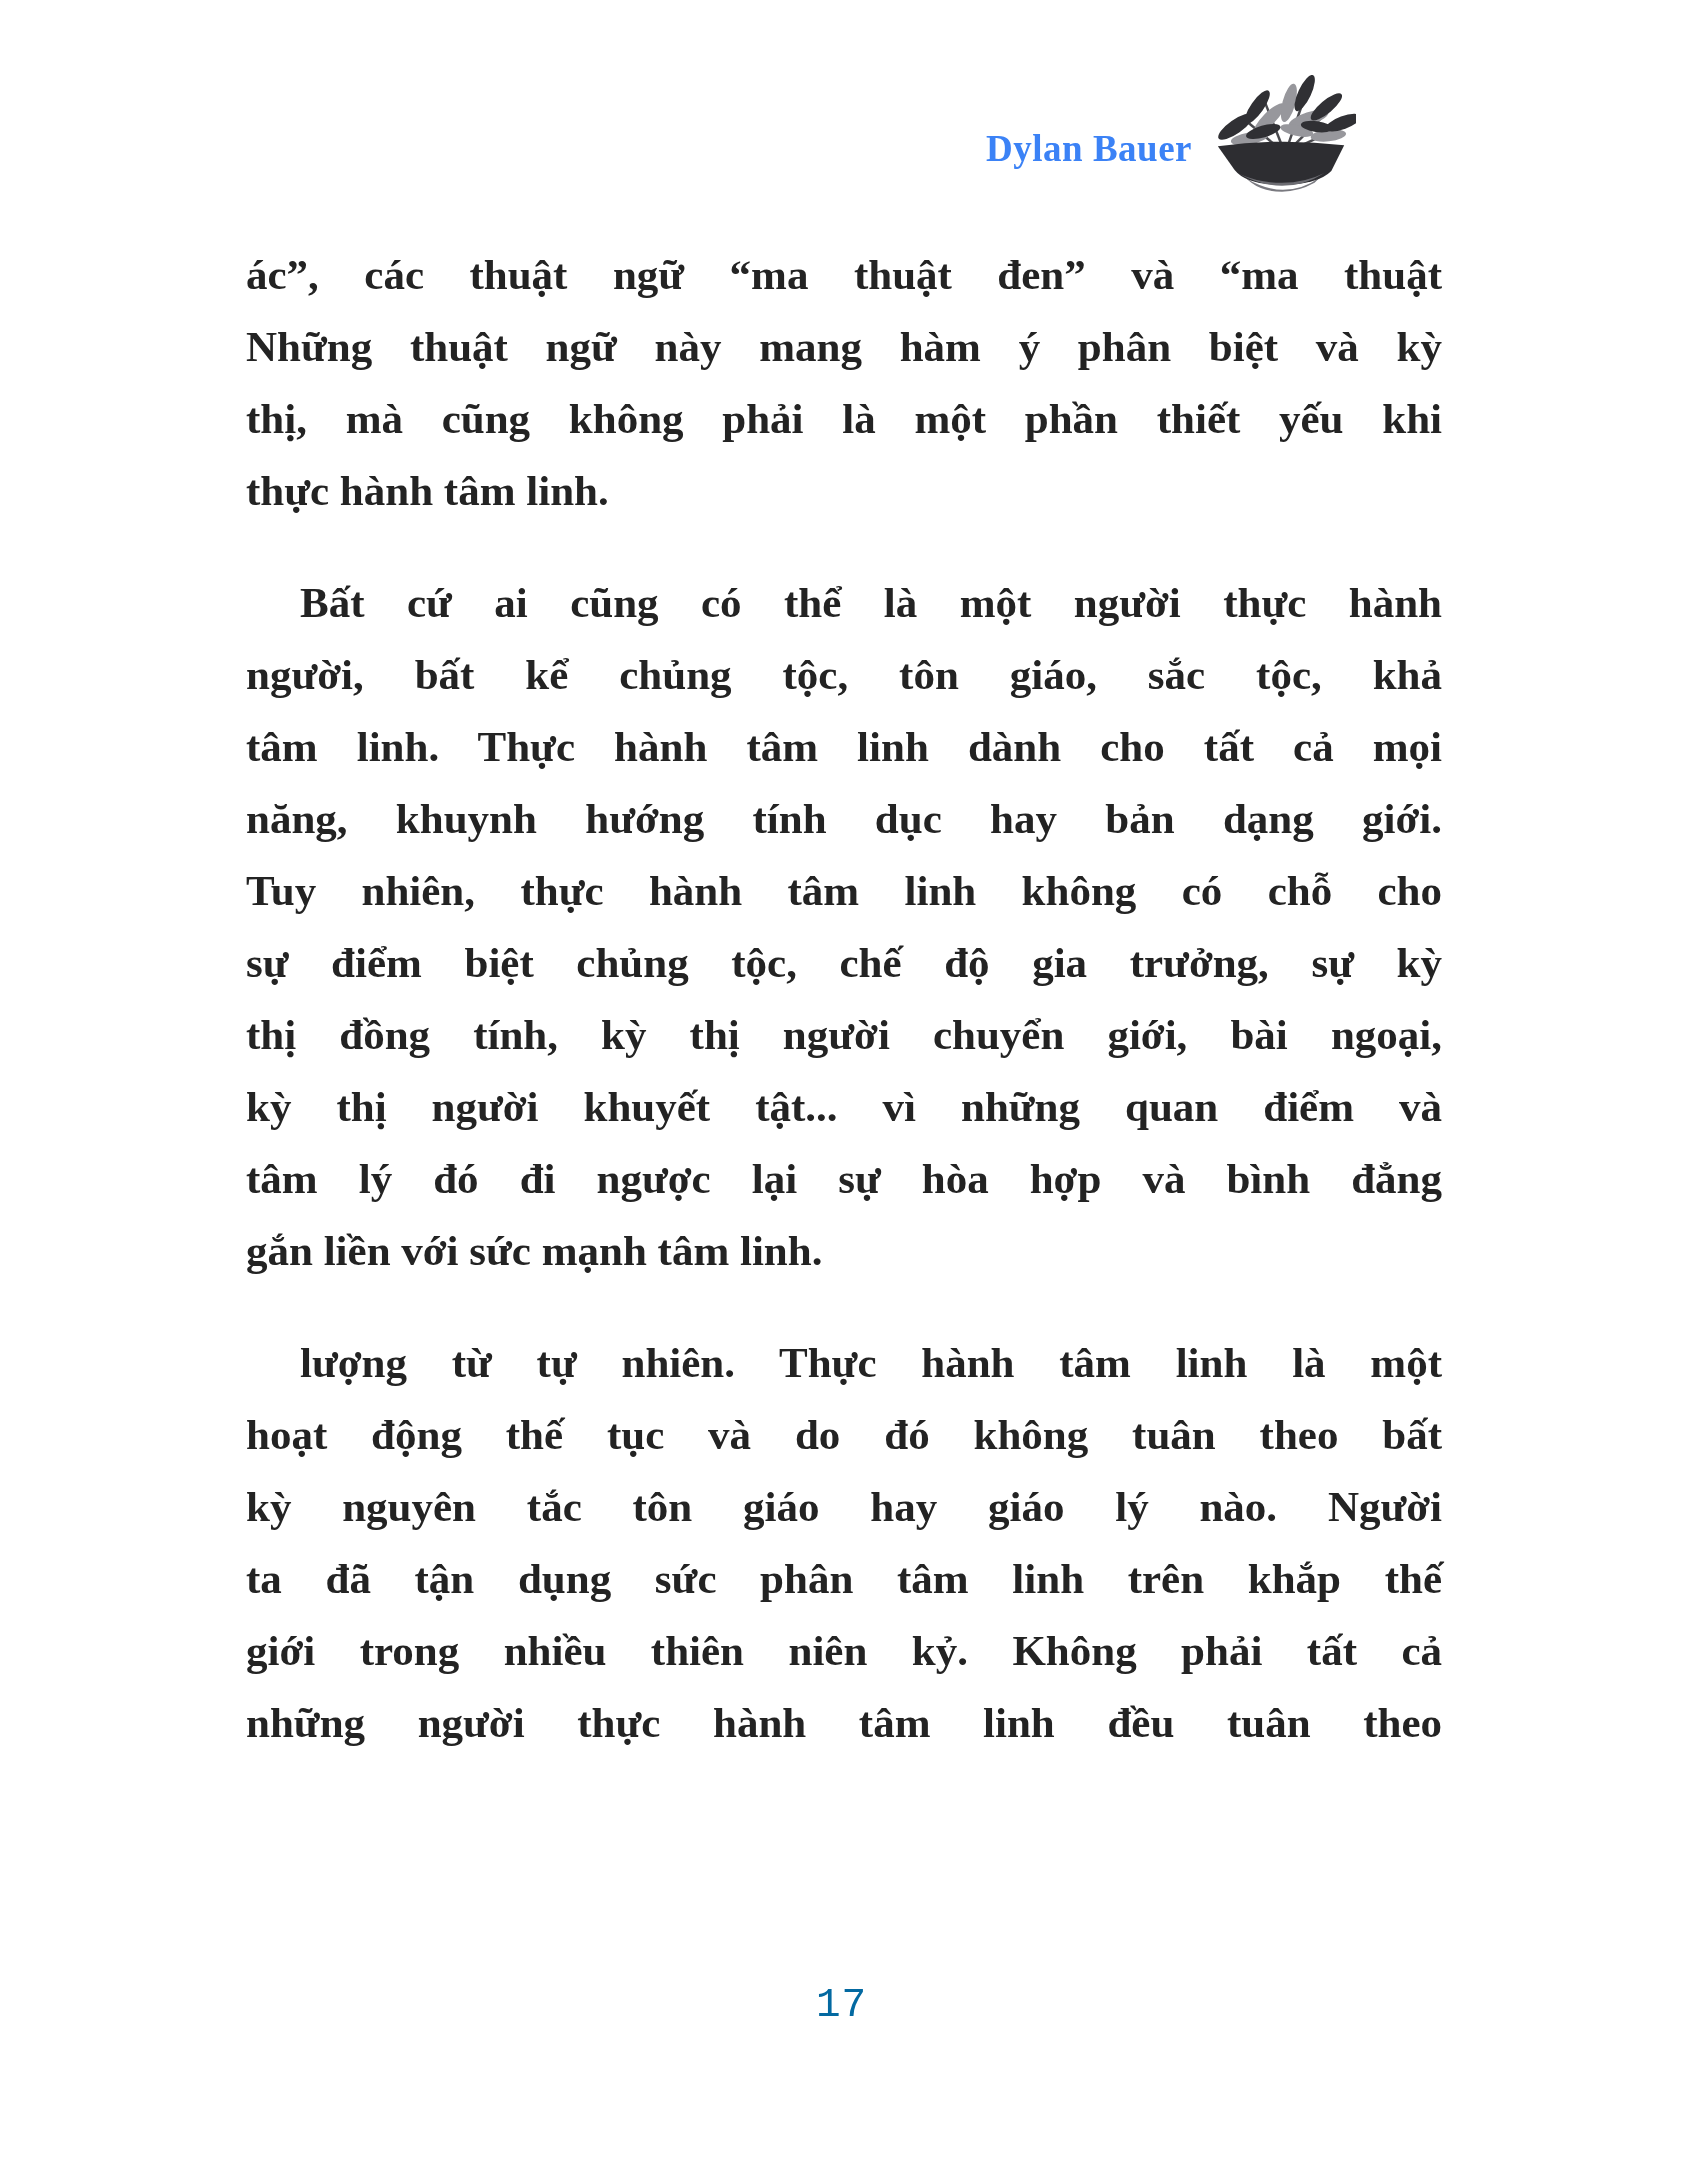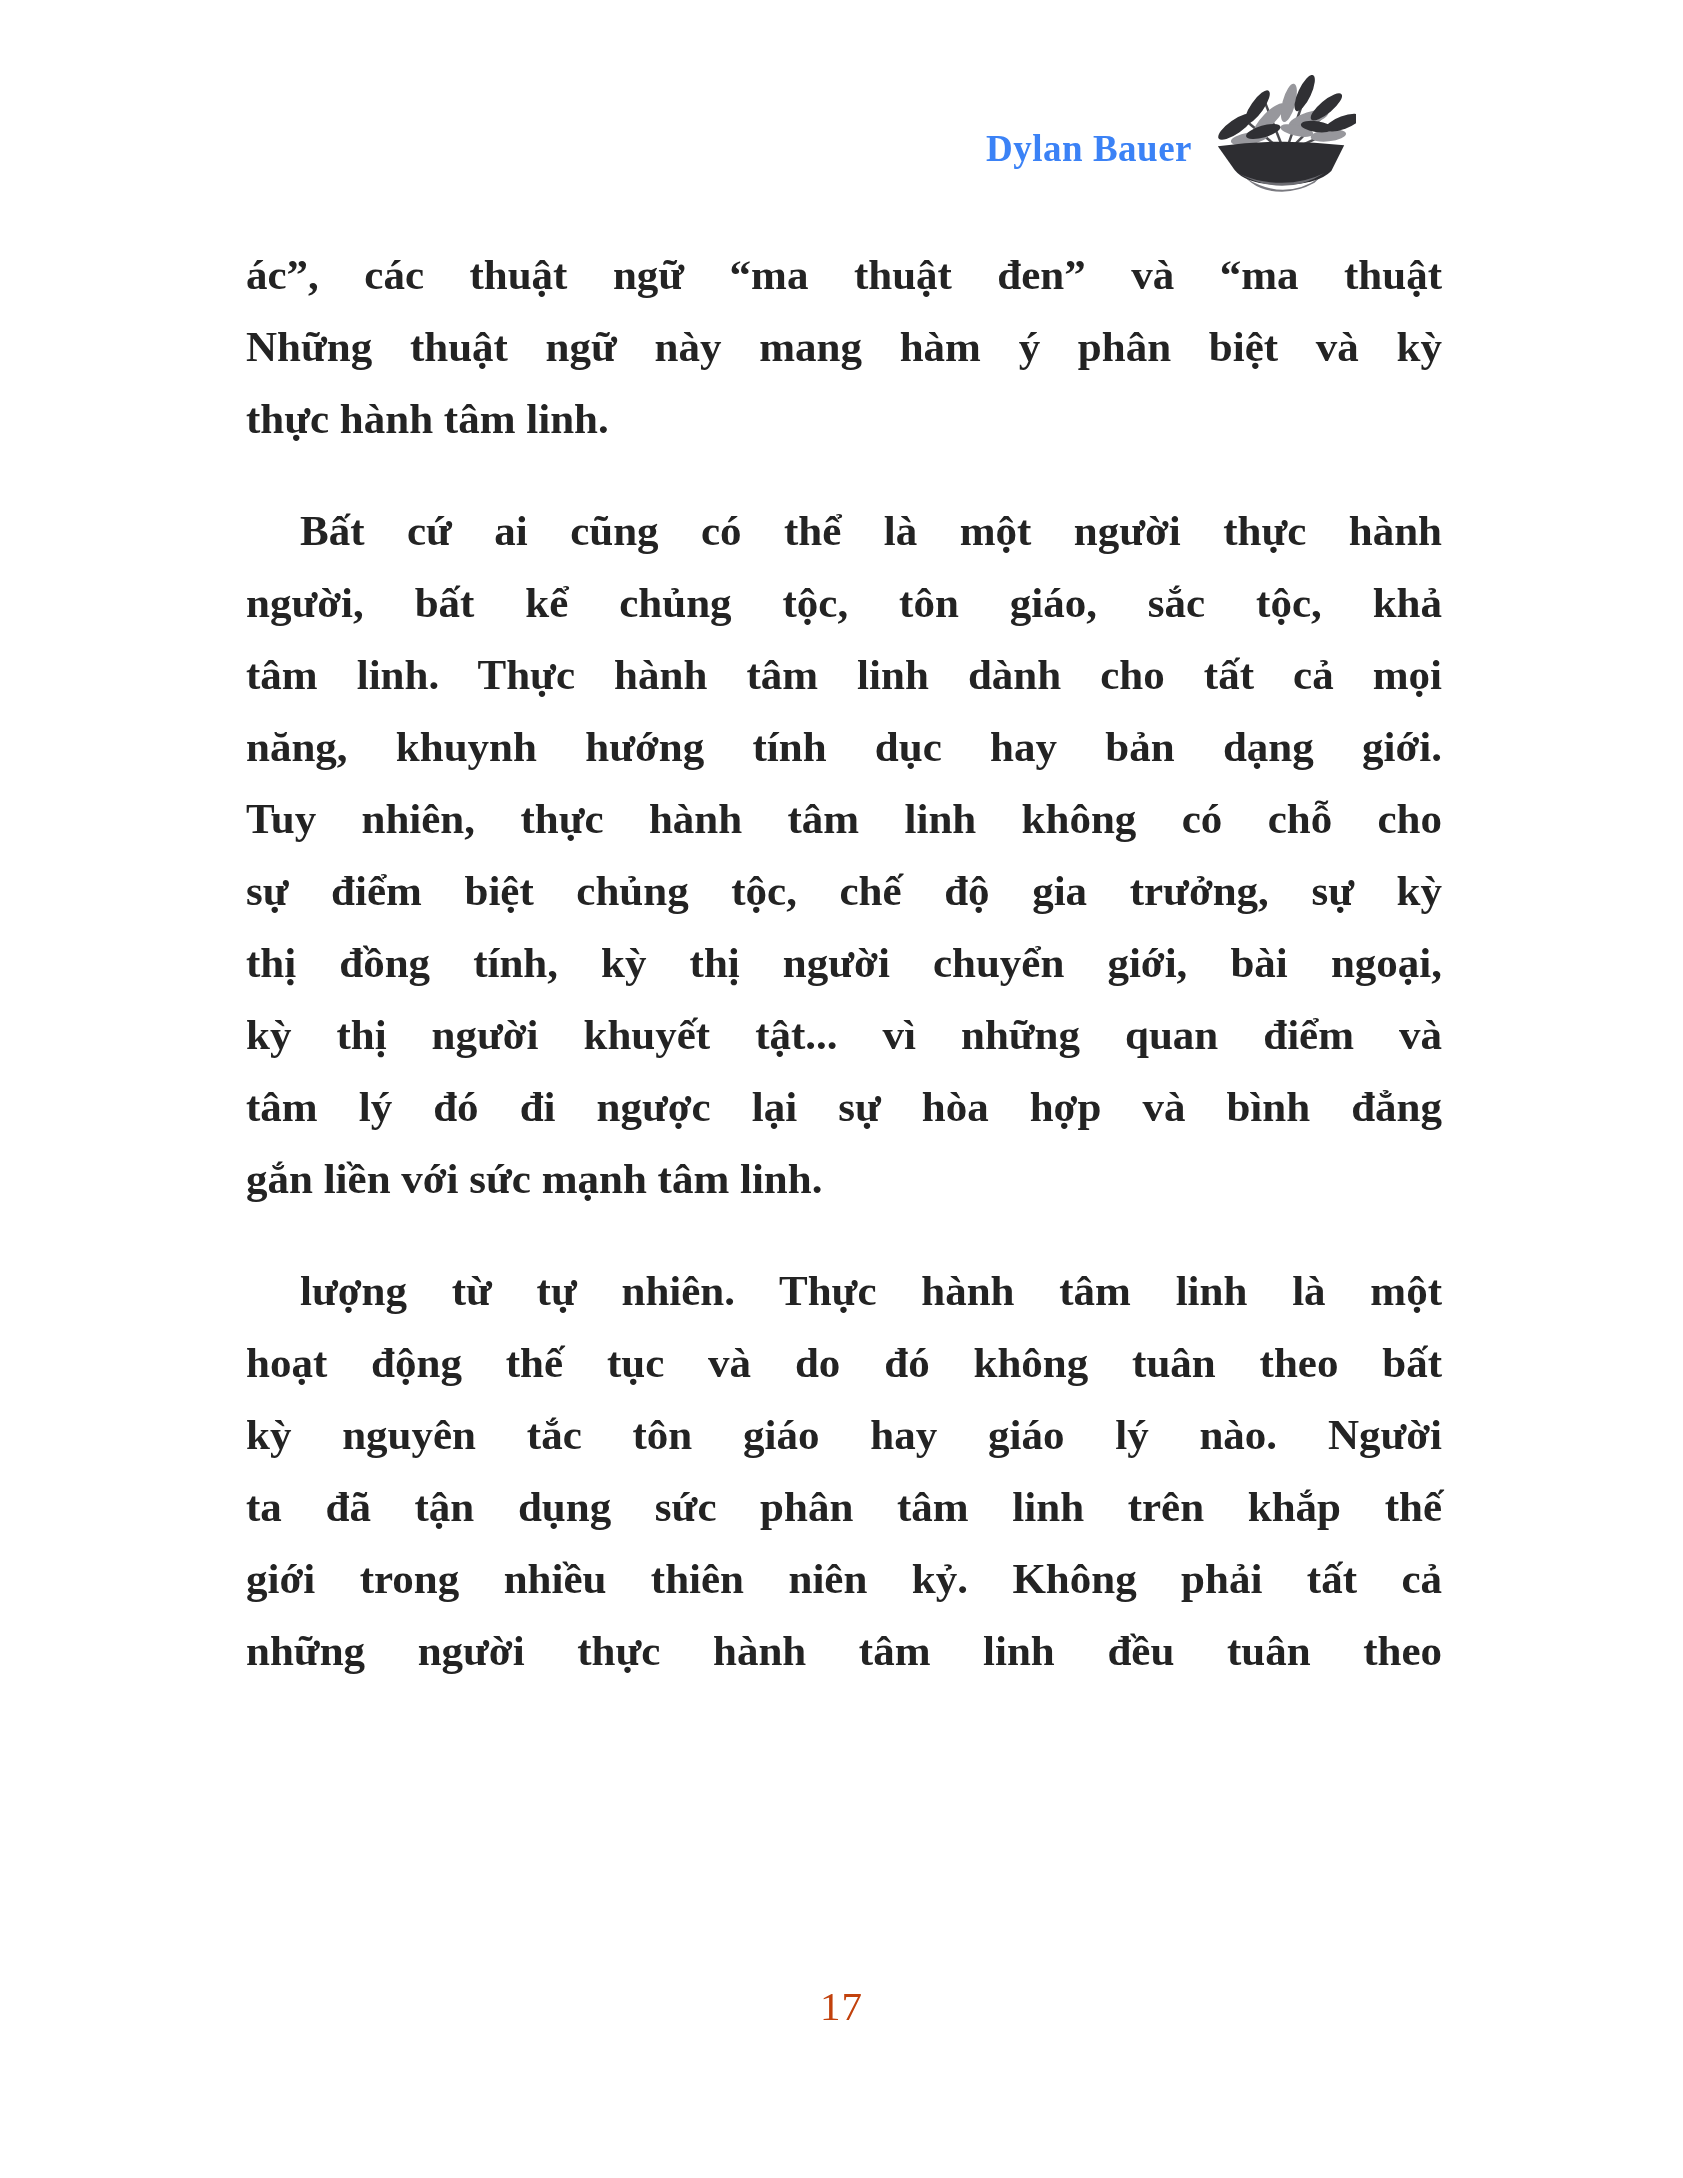--- a/index.html
+++ b/index.html
@@ -43,22 +43,23 @@
   .para.indent .line:first-child { text-indent: 54px; }
   .line { text-align: justify; text-align-last: justify; font-weight: bold; }
   .line.last { text-align-last: left; }
   .page-number {
     position: absolute;
     top: 1982px;
     left: 0;
     width: 100%;
     text-align: center;
     font-size: 41px;
-    color: #c2410c;
+    color: #0369a1;
     letter-spacing: 1px;
+    font-family: Liberation Mono, monospace;
   }
 </style>
 </head>
 <body>
 
 <div class="page">
 
   <div class="page-header">
     <span class="author">Dylan Bauer</span>
     <span>
@@ -96,20 +97,21 @@
         <path d="M34 100 Q56 112 77 112 Q100 112 120 99 Q100 109 77 109 Q54 109 34 100 Z" fill="#6c6c72"></path>
       </svg>
     </span>
   </div>
 
   <main class="body-text">
 
     <section class="para">
       <div class="line">ác”, các thuật ngữ “ma thuật đen” và “ma thuật</div>
       <div class="line">Những thuật ngữ này mang hàm ý phân biệt và kỳ</div>
+      <div class="line">thị, mà cũng không phải là một phần thiết yếu khi</div>
       <div class="line last">thực hành tâm linh.</div>
     </section>
 
     <section class="para indent">
       <div class="line">Bất cứ ai cũng có thể là một người thực hành</div>
       <div class="line">người, bất kể chủng tộc, tôn giáo, sắc tộc, khả</div>
       <div class="line">tâm linh. Thực hành tâm linh dành cho tất cả mọi</div>
       <div class="line">năng, khuynh hướng tính dục hay bản dạng giới.</div>
       <div class="line">Tuy nhiên, thực hành tâm linh không có chỗ cho</div>
       <div class="line">sự điểm biệt chủng tộc, chế độ gia trưởng, sự kỳ</div>

